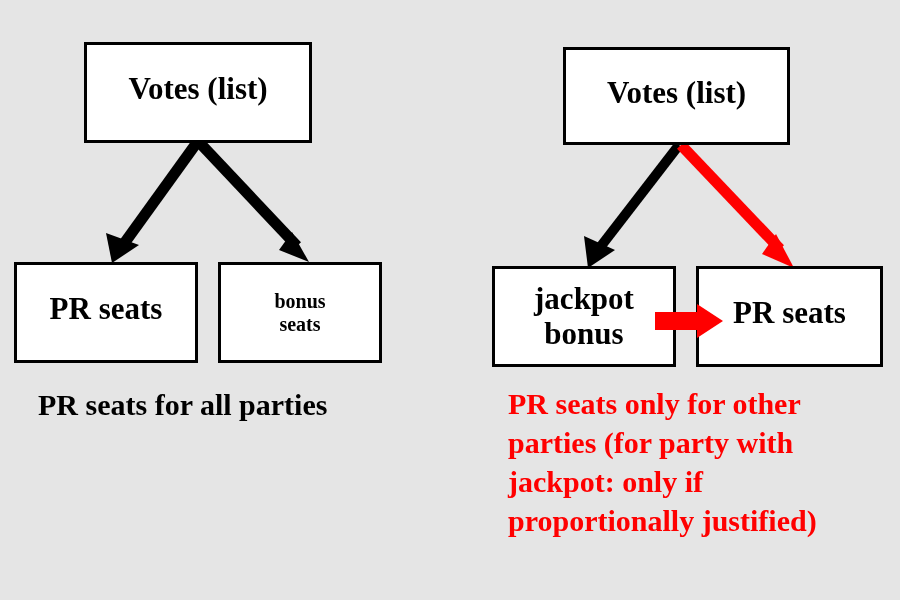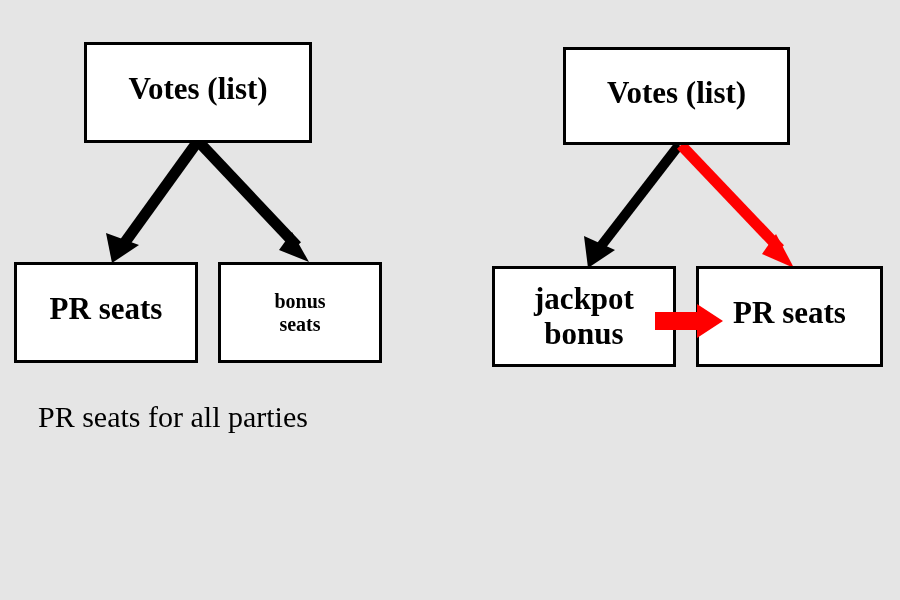--- a/index.html
+++ b/index.html
@@ -71,24 +71,23 @@
     height: 600px;
     z-index: 2;
     pointer-events: none;
   }
   .arrow-layer.over { z-index: 5; }
 
   
   .caption {
     position: absolute;
     font-family: "Liberation Serif", "DejaVu Serif", serif;
-    font-weight: normal;
+    font-weight: bold;
     line-height: 1.30;
     white-space: pre-line;
-    margin-top: 12px;
   }
   #caption-left {
     left: 38px;
     top: 385px;
     width: 400px;
     font-size: 30px;
     color: #000000;
   }
   #caption-right {
     left: 58px;
@@ -162,15 +161,16 @@
       <span class="node-label label-raise">PR seats</span>
     </div>
 
     <svg class="arrow-layer over" viewBox="0 0 450 600" width="450" height="600">
       <g>
         <rect x="205" y="312" width="48" height="18" fill="#ff0000"></rect>
         <polygon points="273,321 247,304 247,338" fill="#ff0000"></polygon>
       </g>
     </svg>
 
+    <div class="caption" id="caption-right">PR seats only for other parties (for party with jackpot: only if proportionally justified)</div>
   </div>
 
 </div>
 
 </body></html>

